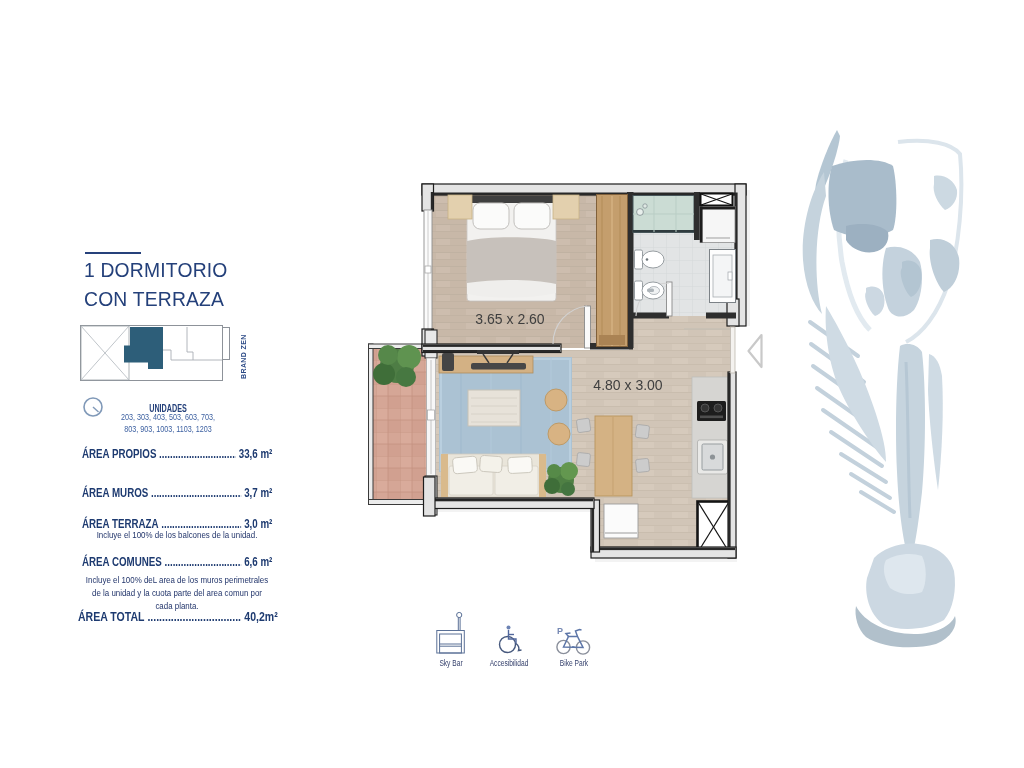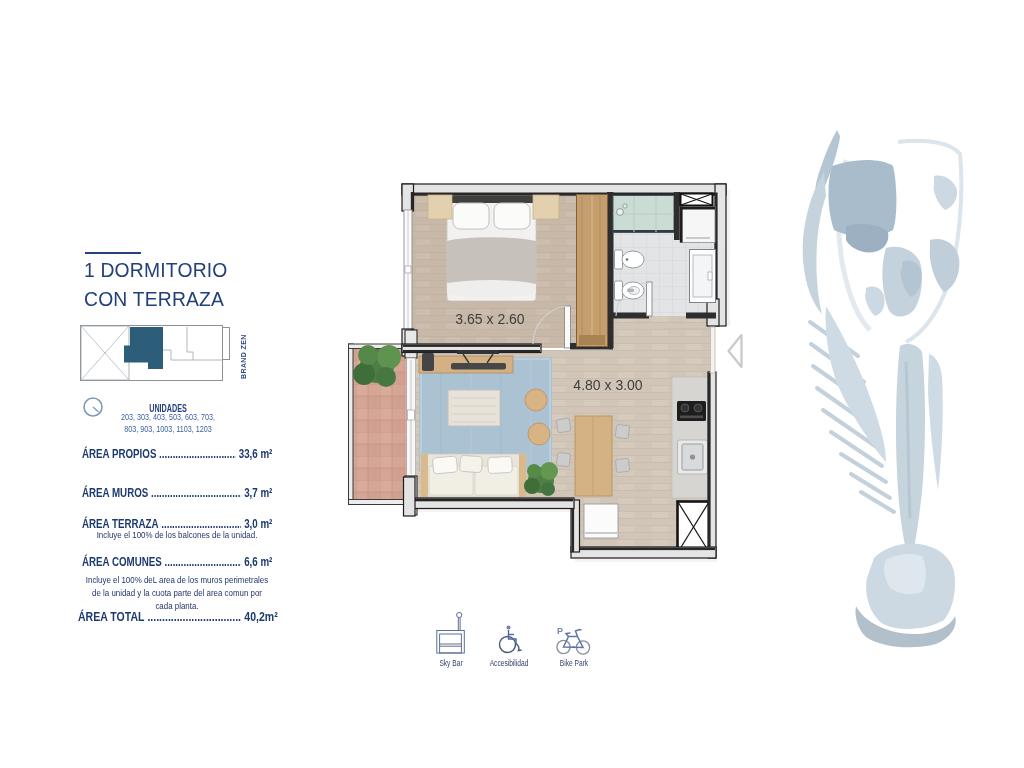--- a/index.html
+++ b/index.html
@@ -124,21 +124,21 @@
 </div>
 
 <div class="abs" style="left:57px;top:574px;width:240px;text-align:center;font-size:9px;line-height:13px;color:#22356b;transform:scaleX(0.88);">Incluye el 100% deL area de los muros perimetrales<br>de la unidad y la cuota parte del area comun por<br>cada planta.</div>
 
 <div class="abs" style="left:78px;top:609px;width:256px;transform:scaleX(0.78);transform-origin:0 0;display:flex;font-size:13.5px;font-weight:bold;color:#1d3a70;white-space:nowrap;">
   <span>ÁREA TOTAL&nbsp;</span>
     <span style="flex:1;overflow:hidden;">....................................................</span>
     <span>&nbsp;40,2m²</span>
 </div>
 
-<div class="abs" style="left:336px;top:178px;width:420px;height:400px;">
+<div class="abs" style="left:356px;top:178px;width:420px;height:400px;">
 <svg width="420" height="400" viewBox="340 178 420 400" xmlns="http://www.w3.org/2000/svg">
   <defs>
     <pattern id="woodA" width="30" height="14" patternUnits="userSpaceOnUse">
       <rect width="30" height="14" fill="#c8b8a8"></rect>
       <rect y="0" width="30" height="1" fill="#c0b2a2"></rect>
       <rect y="7" width="30" height="1" fill="#c2b3a3"></rect>
       <rect x="0" y="1" width="14" height="6" fill="#cdbdae"></rect>
     </pattern>
     <pattern id="woodB" width="34" height="14" patternUnits="userSpaceOnUse">
       <rect width="34" height="14" fill="#d1c5b7"></rect>

